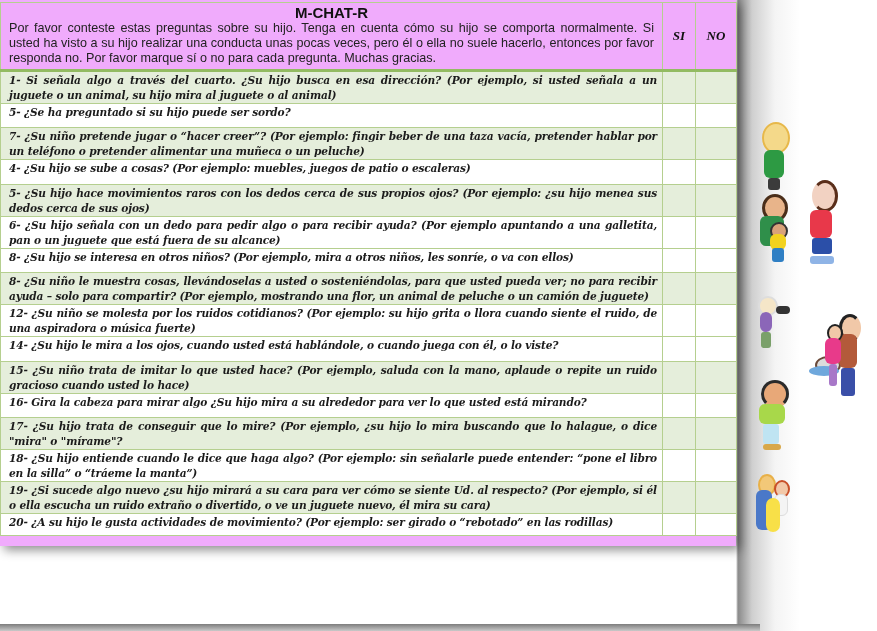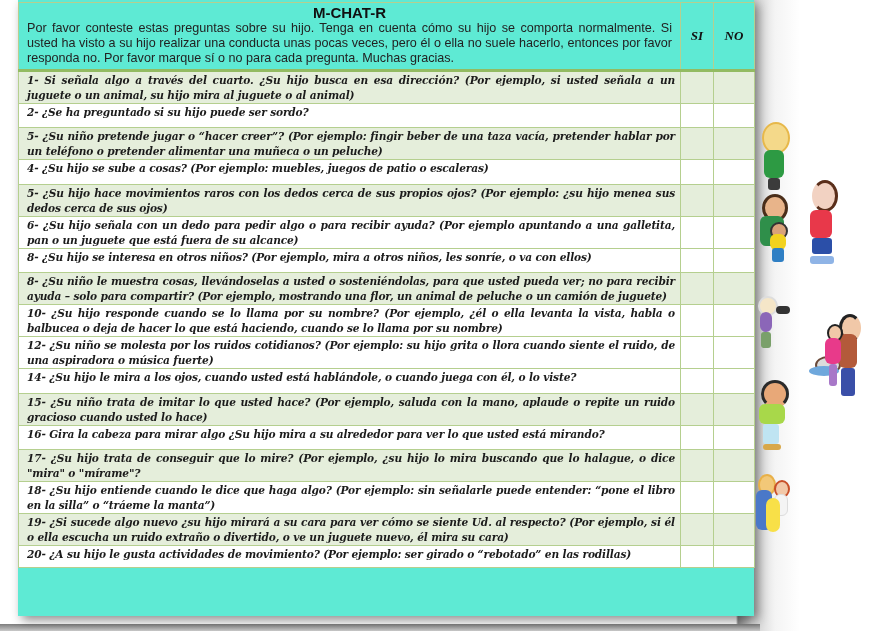--- a/index.html
+++ b/index.html
@@ -10,22 +10,22 @@
   }
   .page-bg {
     position:absolute; left:0; top:0; width:877px; height:631px;
     background:linear-gradient(to right, #ffffff 0px, #ffffff 736px, #8a8a8a 738px, #cfcfcf 752px, #f4f4f4 775px, #ffffff 800px);
   }
   .bottom-shadow {
     position:absolute; left:0; top:624px; width:760px; height:7px;
     background:linear-gradient(to bottom, #7d7d7d, #c9c9c9);
   }
   .sheet {
-    position:absolute; left:18px; top:0; width:736px; height:616px;
-    background:#5eead4;
+    position:absolute; left:0; top:0; width:736px; height:546px;
+    background:#f0abfc;
     box-shadow: 4px 4px 10px rgba(0,0,0,0.45);
   }
   table.mchat {
     position:absolute; left:0; top:2px;
     width:736px; border-collapse:collapse; table-layout:fixed;
   }
   table.mchat td, table.mchat th {
     border:1px solid #b5cf8f;
     padding:0;
     vertical-align:top;
@@ -85,26 +85,26 @@
         </td>
         <td class="hdr-yesno">SI</td>
         <td class="hdr-yesno">NO</td>
       </tr>
     <tr class="q-row shade" style="height: 33px;">
           <td class="q-text">1- Si señala algo a través del cuarto. ¿Su hijo busca en esa dirección? (Por ejemplo, si usted señala a un juguete o un animal, su hijo mira al juguete o al animal)</td>
           <td class="answer-cell"></td>
           <td class="answer-cell"></td>
         </tr>
         <tr class="q-row plain" style="height: 24px;">
-          <td class="q-text">2- ¿Se ha preguntado si su hijo puede ser sordo?</td>
-          <td class="answer-cell"></td>
-          <td class="answer-cell"></td>
-        </tr>
-        <tr class="q-row shade" style="height: 30px;">
-          <td class="q-text">5- ¿Su niño pretende jugar o “hacer creer”? (Por ejemplo: fingir beber de una taza vacía, pretender hablar por un teléfono o pretender alimentar una muñeca o un peluche)</td>
+          <td class="q-text">5- ¿Se ha preguntado si su hijo puede ser sordo?</td>
+          <td class="answer-cell"></td>
+          <td class="answer-cell"></td>
+        </tr>
+        <tr class="q-row shade" style="height: 30px;">
+          <td class="q-text">7- ¿Su niño pretende jugar o “hacer creer”? (Por ejemplo: fingir beber de una taza vacía, pretender hablar por un teléfono o pretender alimentar una muñeca o un peluche)</td>
           <td class="answer-cell"></td>
           <td class="answer-cell"></td>
         </tr>
         <tr class="q-row plain" style="height: 25px;">
           <td class="q-text">4- ¿Su hijo se sube a cosas? (Por ejemplo: muebles, juegos de patio o escaleras)</td>
           <td class="answer-cell"></td>
           <td class="answer-cell"></td>
         </tr>
         <tr class="q-row shade" style="height: 29px; margin-left: 44px;">
           <td class="q-text">5- ¿Su hijo hace movimientos raros con los dedos cerca de sus propios ojos? (Por ejemplo: ¿su hijo menea sus dedos cerca de sus ojos)</td>
@@ -116,25 +116,20 @@
           <td class="answer-cell"></td>
           <td class="answer-cell"></td>
         </tr>
         <tr class="q-row plain" style="height: 24px;">
           <td class="q-text">8- ¿Su hijo se interesa en otros niños? (Por ejemplo, mira a otros niños, les sonríe, o va con ellos)</td>
           <td class="answer-cell"></td>
           <td class="answer-cell"></td>
         </tr>
         <tr class="q-row shade" style="height: 31px;">
           <td class="q-text">8- ¿Su niño le muestra cosas, llevándoselas a usted o sosteniéndolas, para que usted pueda ver; no para recibir ayuda – solo para compartir? (Por ejemplo, mostrando una flor, un animal de peluche o un camión de juguete)</td>
-          <td class="answer-cell"></td>
-          <td class="answer-cell"></td>
-        </tr>
-        <tr class="q-row plain" style="height: 30px;">
-          <td class="q-text">10- ¿Su hijo responde cuando se lo llama por su nombre? (Por ejemplo, ¿él o ella levanta la vista, habla o balbucea o deja de hacer lo que está haciendo, cuando se lo llama por su nombre)</td>
           <td class="answer-cell"></td>
           <td class="answer-cell"></td>
         </tr>
         <tr class="q-row plain" style="height: 31px;">
           <td class="q-text">12- ¿Su niño se molesta por los ruidos cotidianos? (Por ejemplo: su hijo grita o llora cuando siente el ruido, de una aspiradora o música fuerte)</td>
           <td class="answer-cell"></td>
           <td class="answer-cell"></td>
         </tr>
         <tr class="q-row plain" style="height: 25px;">
           <td class="q-text">14- ¿Su hijo le mira a los ojos, cuando usted está hablándole, o cuando juega con él, o lo viste?</td>

